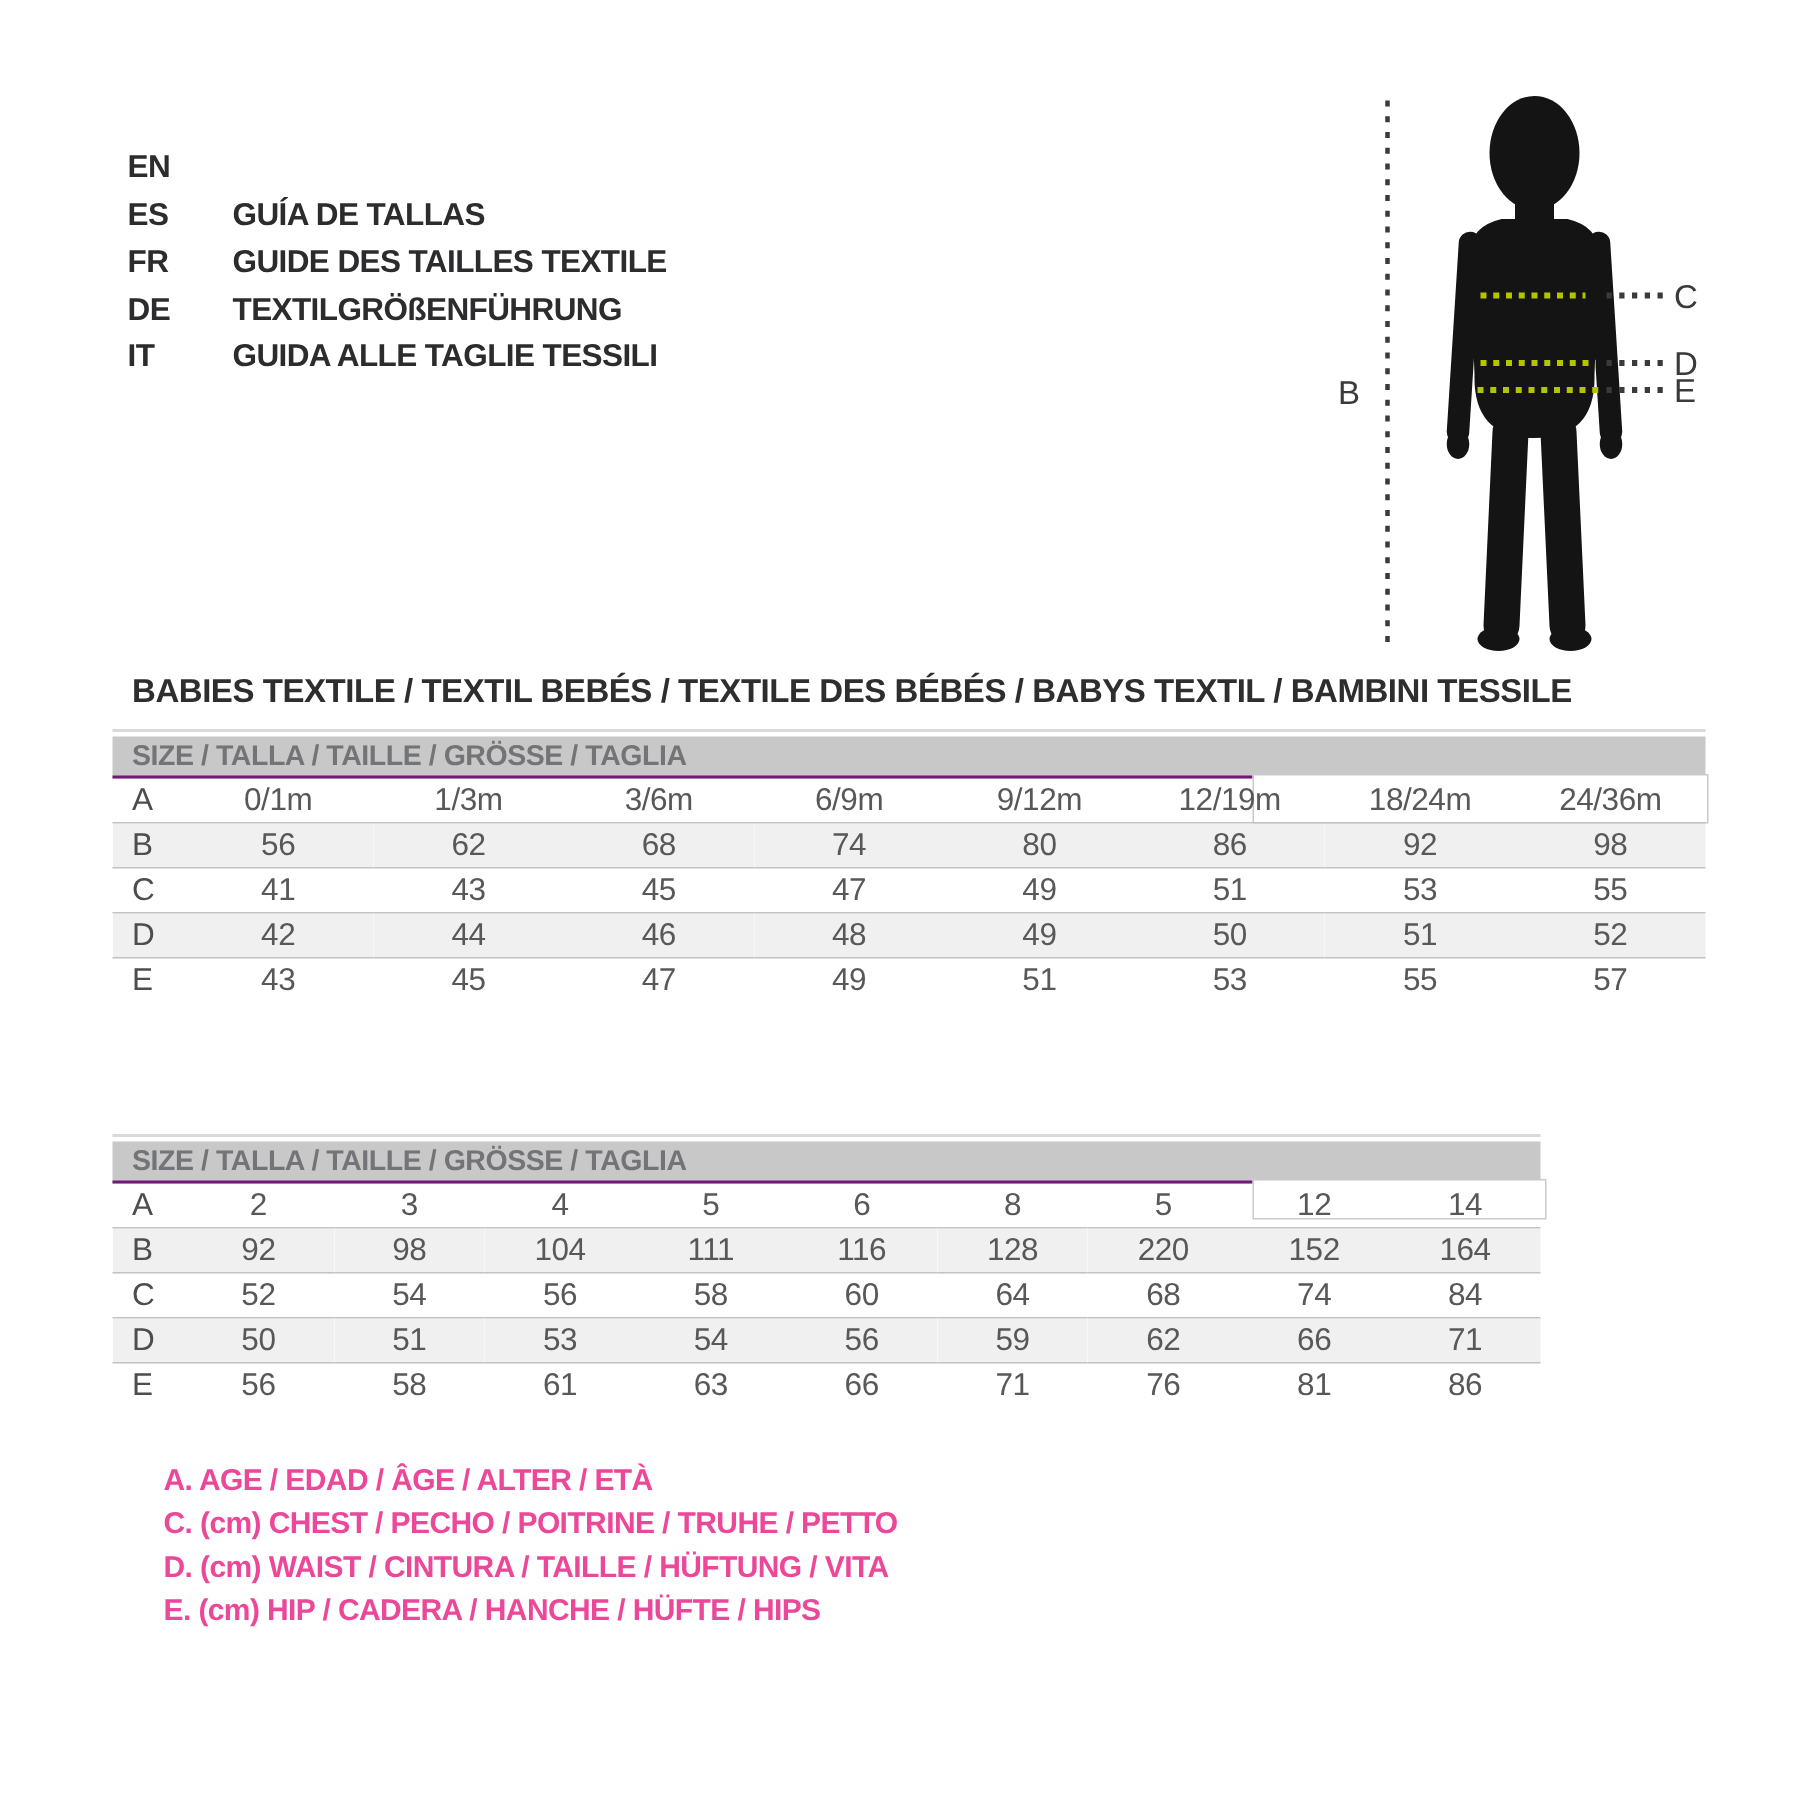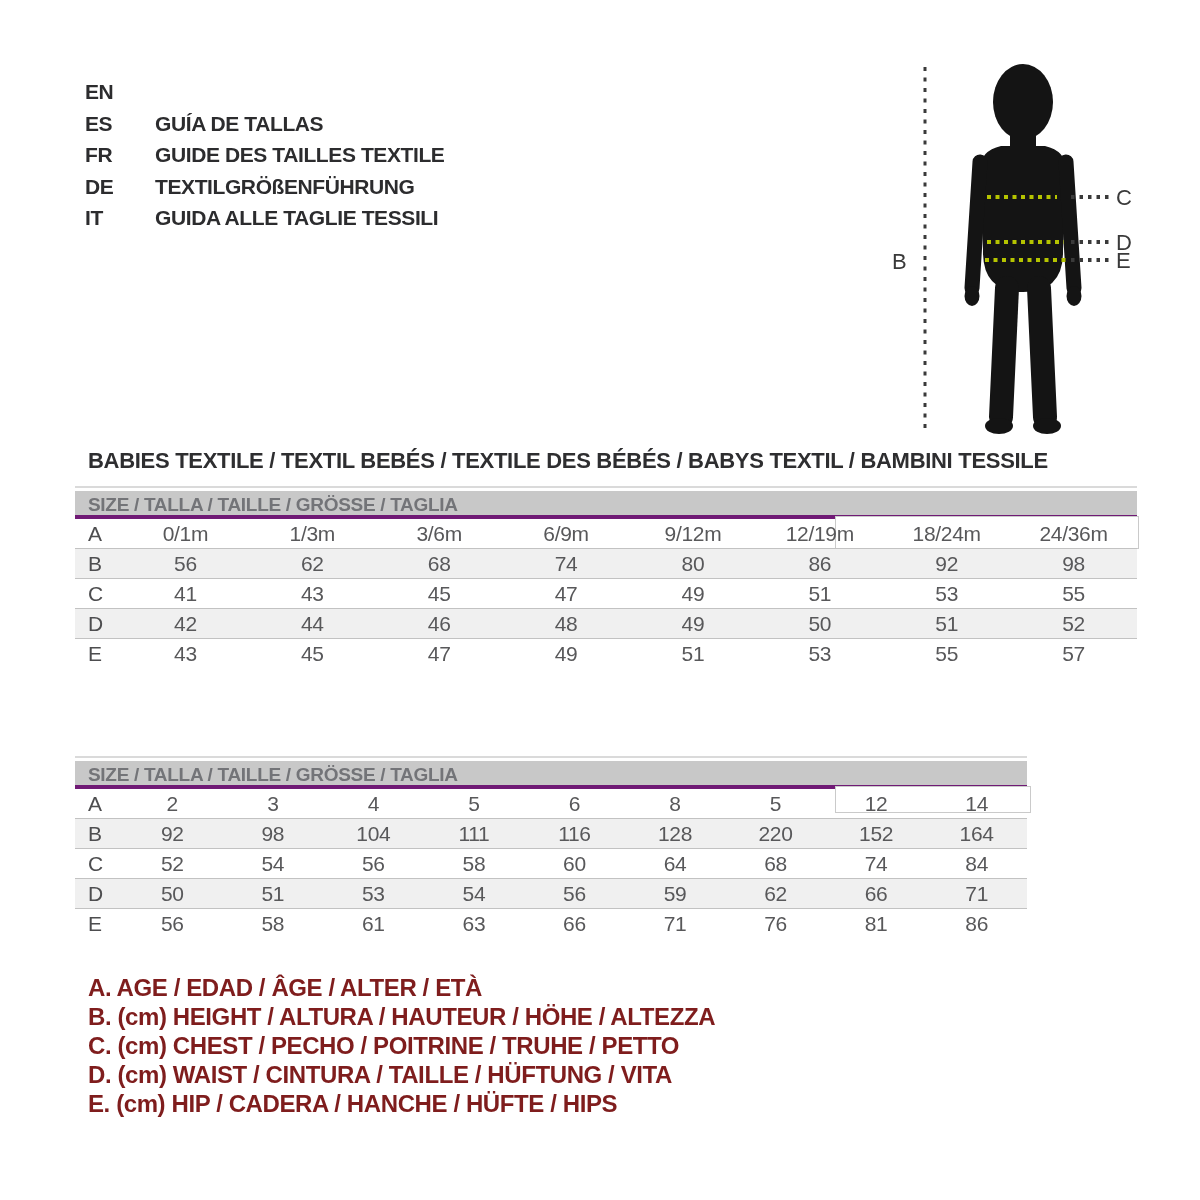--- a/index.html
+++ b/index.html
@@ -1,57 +1,57 @@
 <!DOCTYPE html>
 <html><head>
 <meta charset="utf-8">
 <style>
   html,body{margin:0;padding:0;background:#ffffff;}
   .page{
     position:relative;width:1200px;height:1200px;background:#ffffff;overflow:hidden;
     font-family:"Liberation Sans","DejaVu Sans",sans-serif;color:#2c2c2e;
   }
   
-  .lang-list{position:absolute;left:85px;top:76px;}
+  .lang-list{position:absolute;left:85px;top:96px;}
   .lang-row{display:flex;line-height:31.5px;font-size:21px;font-weight:700;letter-spacing:-0.4px;color:#2c2c2e;}
   .lang-code{width:70px;}
   
   .figure{position:absolute;left:880px;top:45px;width:260px;height:400px;}
   
   .section-title{position:absolute;font-size:22px;font-weight:700;letter-spacing:-0.3px;color:#2e2e30;white-space:nowrap;}
   #babies-title{left:88px;top:448px;}
   #children-title{left:88px;top:721px;}
   
   .size-table-wrap{position:absolute;}
   #babies-table-wrap{left:75px;top:486px;width:1062px;}
   #children-table-wrap{left:75px;top:756px;width:952px;}
   .thin-top-line{height:2px;background:#dadada;margin-bottom:3px;}
   .size-header{
     height:28px;line-height:28px;background:#c8c8c8;color:#737478;
     font-size:19px;font-weight:700;letter-spacing:-0.3px;padding-left:13px;
-    border-bottom:4px solid #701a75;box-sizing:border-box;position:relative;z-index:1;
+    border-bottom:2px solid #701a75;box-sizing:border-box;position:relative;z-index:1;
   }
   table.size-table{
     border-collapse:collapse;width:100%;table-layout:fixed;
     position:relative;z-index:3;
   }
   table.size-table td{
     height:29px;font-size:21px;color:#58585a;text-align:center;padding:0;
     letter-spacing:-0.3px;overflow:hidden;white-space:nowrap;
   }
   table.size-table td.lbl{width:34px;text-align:left;padding-left:13px;color:#4d4d4f;}
   table.size-table tr.stripe td{
     background:#f0f0f0;border-top:1px solid #c2c2c2;border-bottom:1px solid #c2c2c2;
   }
   .artifact-box{position:absolute;background:#ffffff;border:1px solid #cacaca;z-index:2;box-sizing:border-box;}
   #babies-artifact{left:760px;top:30px;width:304px;height:33px;}
   #children-artifact{left:760px;top:30px;width:196px;height:27px;}
   
   .legend{position:absolute;left:88px;top:973px;}
-  .legend-line{line-height:29px;font-size:24px;font-weight:700;letter-spacing:-0.4px;color:#7f1d1d;white-space:nowrap;}
+  .legend-line{line-height:29px;font-size:20px;font-weight:700;letter-spacing:-0.4px;color:#ec4899;white-space:nowrap;margin-left:21px;}
 </style>
 </head>
 <body>
 
 <div class="page">
 
   <div class="lang-list">
     <div class="lang-row">
       <span class="lang-code">EN</span>
     </div>
@@ -238,19 +238,18 @@
             <td>76</td>
             <td>81</td>
             <td>86</td>
           </tr>
         </tbody>
       </table>
   </div>
 
   <div class="legend">
     <div class="legend-line">A. AGE / EDAD / ÂGE / ALTER / ETÀ</div>
-    <div class="legend-line">B. (cm) HEIGHT / ALTURA / HAUTEUR / HÖHE / ALTEZZA</div>
     <div class="legend-line">C. (cm) CHEST / PECHO / POITRINE / TRUHE / PETTO</div>
     <div class="legend-line">D. (cm) WAIST / CINTURA / TAILLE / HÜFTUNG / VITA</div>
     <div class="legend-line">E. (cm) HIP / CADERA / HANCHE / HÜFTE / HIPS</div>
   </div>
 
 </div>
 
 </body></html>

